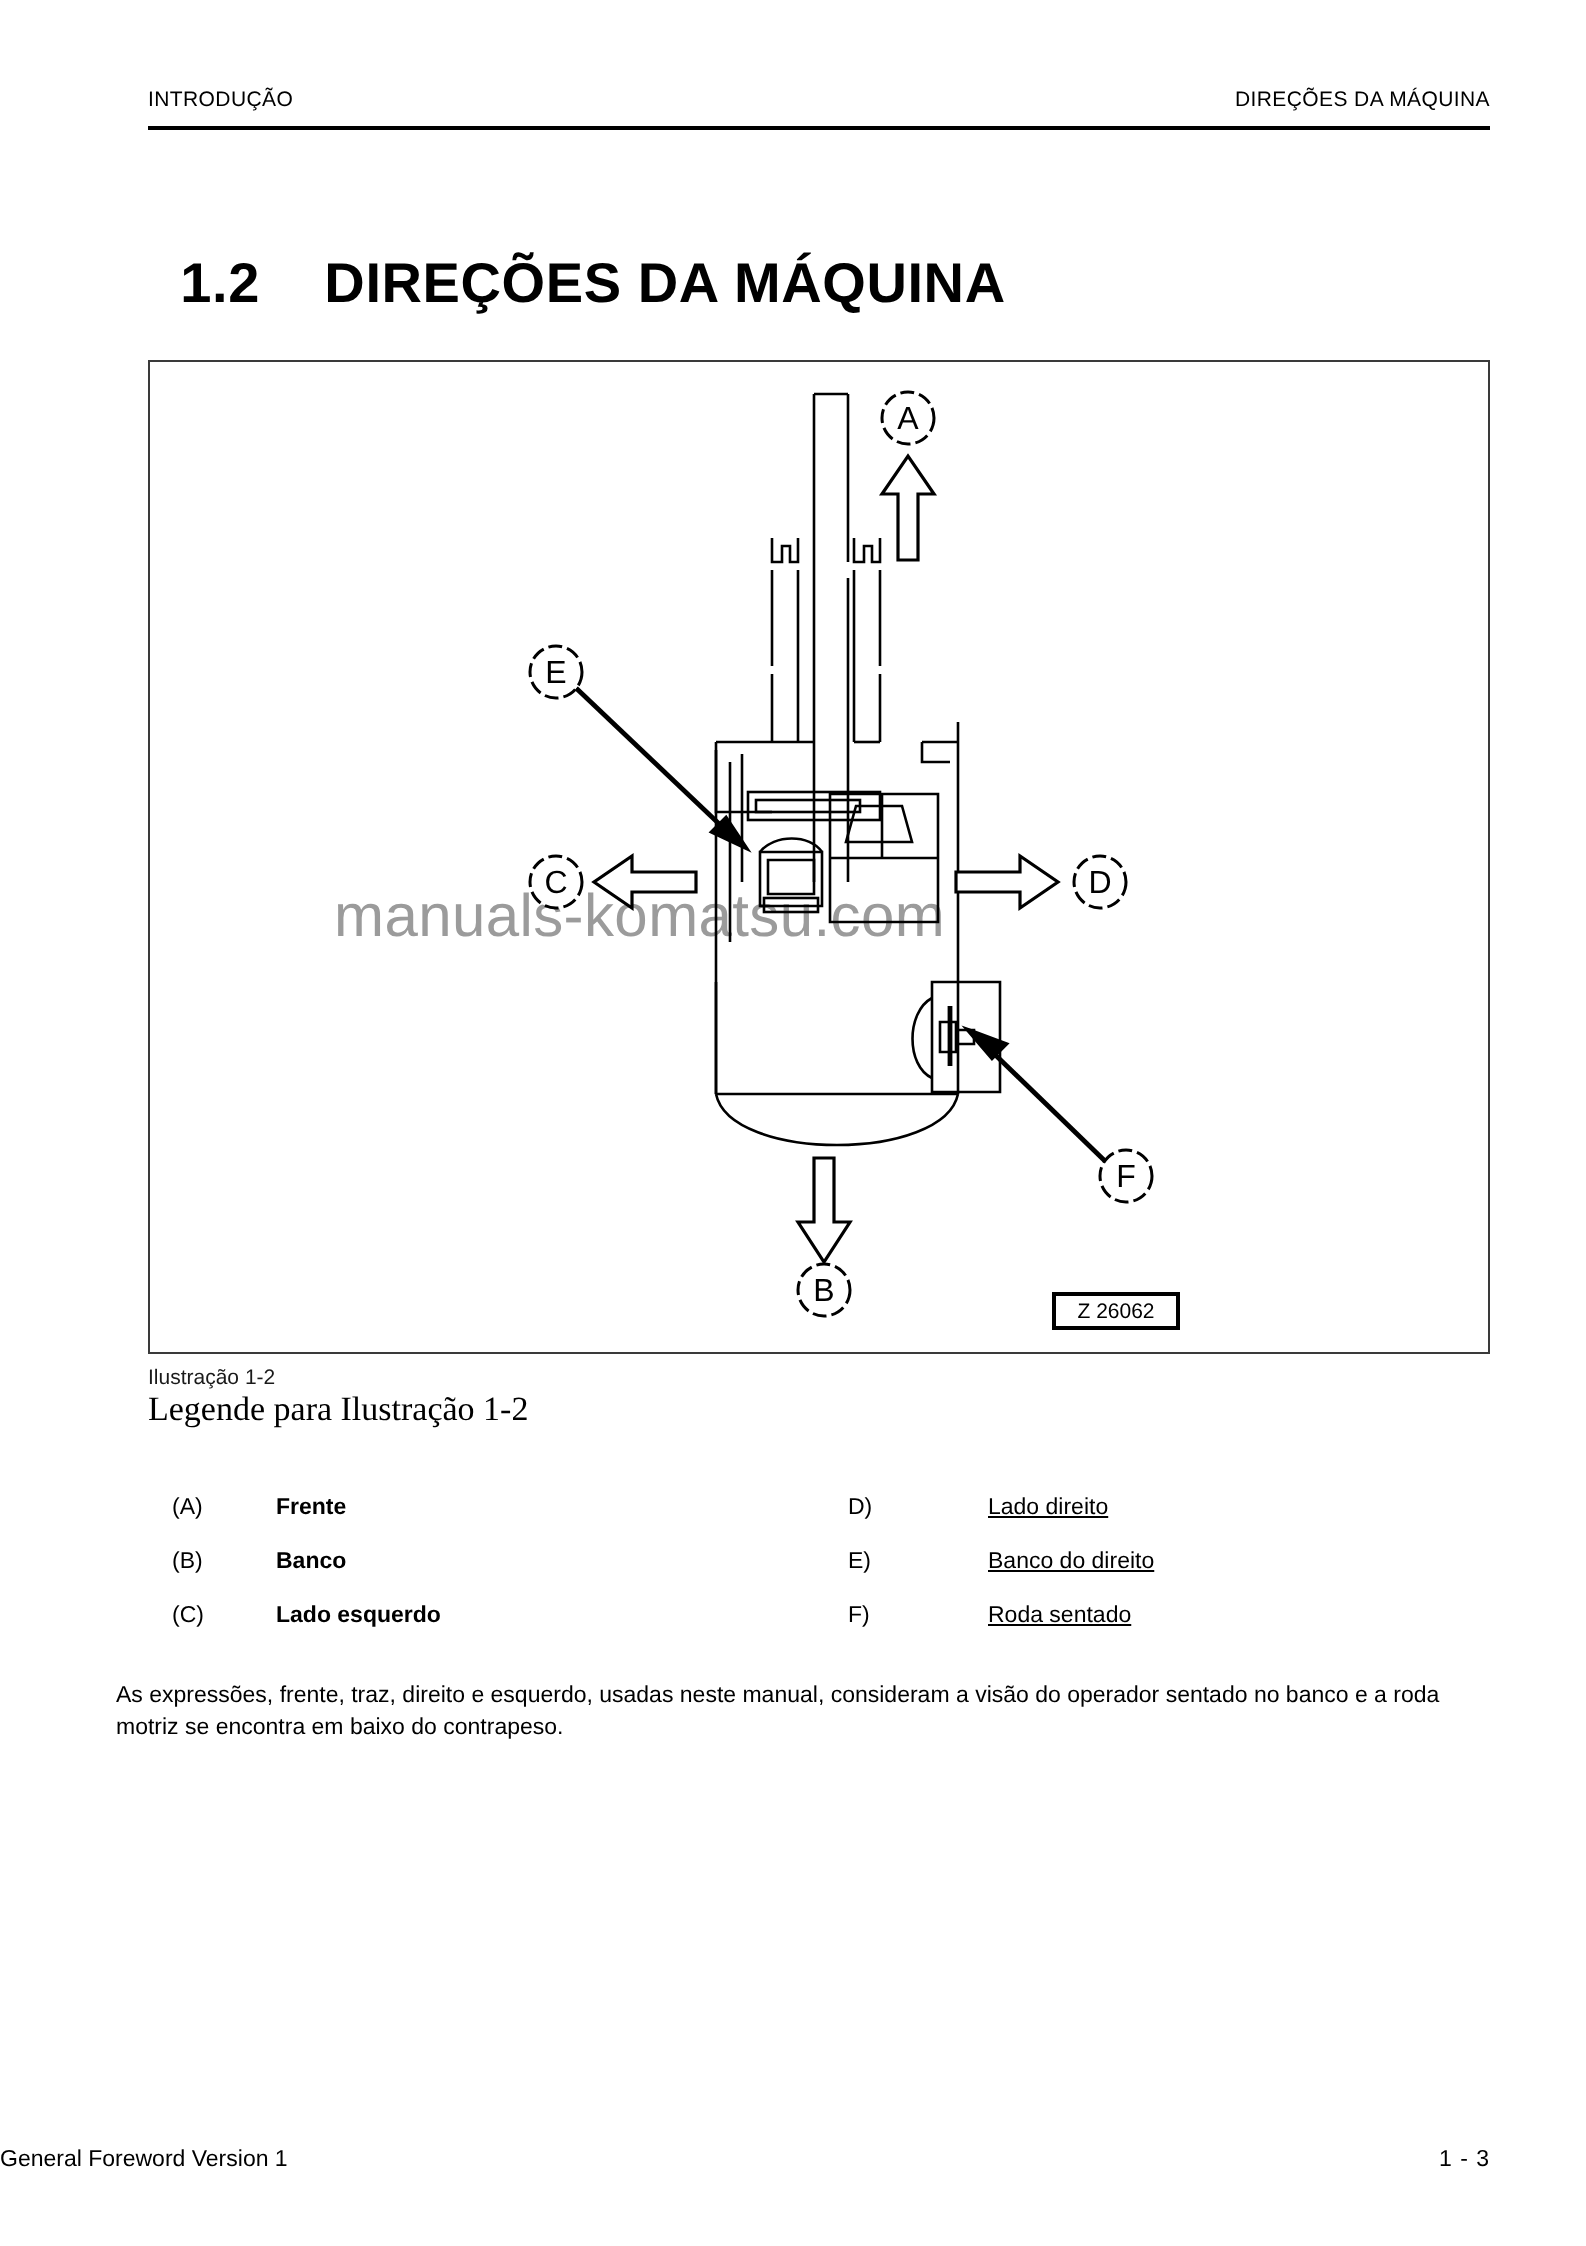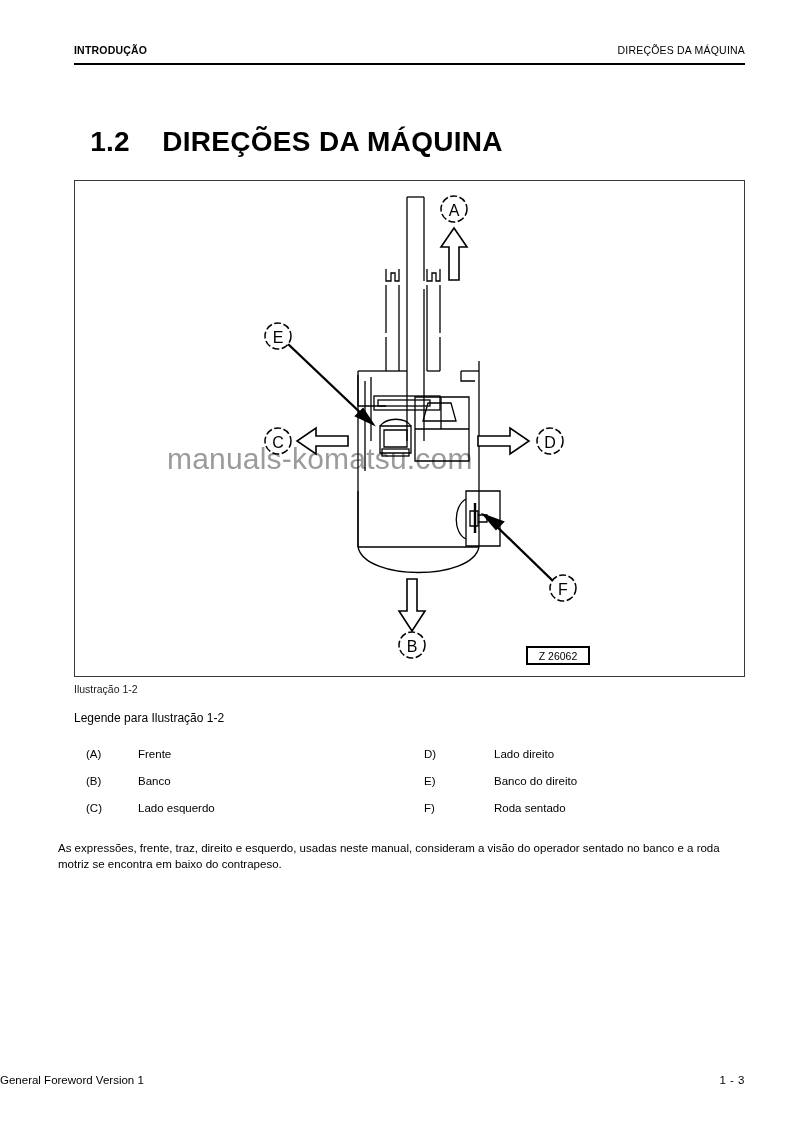--- a/index.html
+++ b/index.html
@@ -22,21 +22,21 @@
     left: 74px;
     top: 44px;
     width: 671px;
     height: 22px;
   }
   .hdr-left {
     position: absolute;
     left: 0;
     top: 0;
     font-size: 10.5px;
-    font-weight: bold;
+    font-weight: normal;
     letter-spacing: 0.2px;
   }
   .hdr-right {
     position: absolute;
     right: 0;
     top: 0;
     font-size: 10.5px;
     font-weight: normal;
     letter-spacing: 0.2px;
   }
@@ -98,43 +98,44 @@
   .fig-caption {
     position: absolute;
     left: 74px;
     top: 683px;
     font-size: 10.5px;
     color: #1a1a1a;
   }
   .legend-title {
     position: absolute;
     left: 74px;
-    top: 711px;
-    font-size: 12px;
+    top: 695px;
+    font-size: 17px;
+    font-family: Liberation Serif, serif;
   }
 
   .legend-table {
     position: absolute;
     left: 74px;
     top: 748px;
     width: 671px;
   }
   .legend-row {
     position: relative;
     height: 27px;
   }
   .lg-cell {
     position: absolute;
     font-size: 11.5px;
     white-space: nowrap;
   }
   .lg-key-l  { left: 12px; }
-  .lg-val-l  { left: 64px; }
+  .lg-val-l  { left: 64px; font-weight: bold; }
   .lg-key-r  { left: 350px; }
-  .lg-val-r  { left: 420px; }
+  .lg-val-r  { left: 420px; text-decoration: underline; }
 
   .body-para {
     position: absolute;
     left: 58px;
     top: 840px;
     width: 675px;
     font-size: 11.5px;
     line-height: 16px;
   }
 

